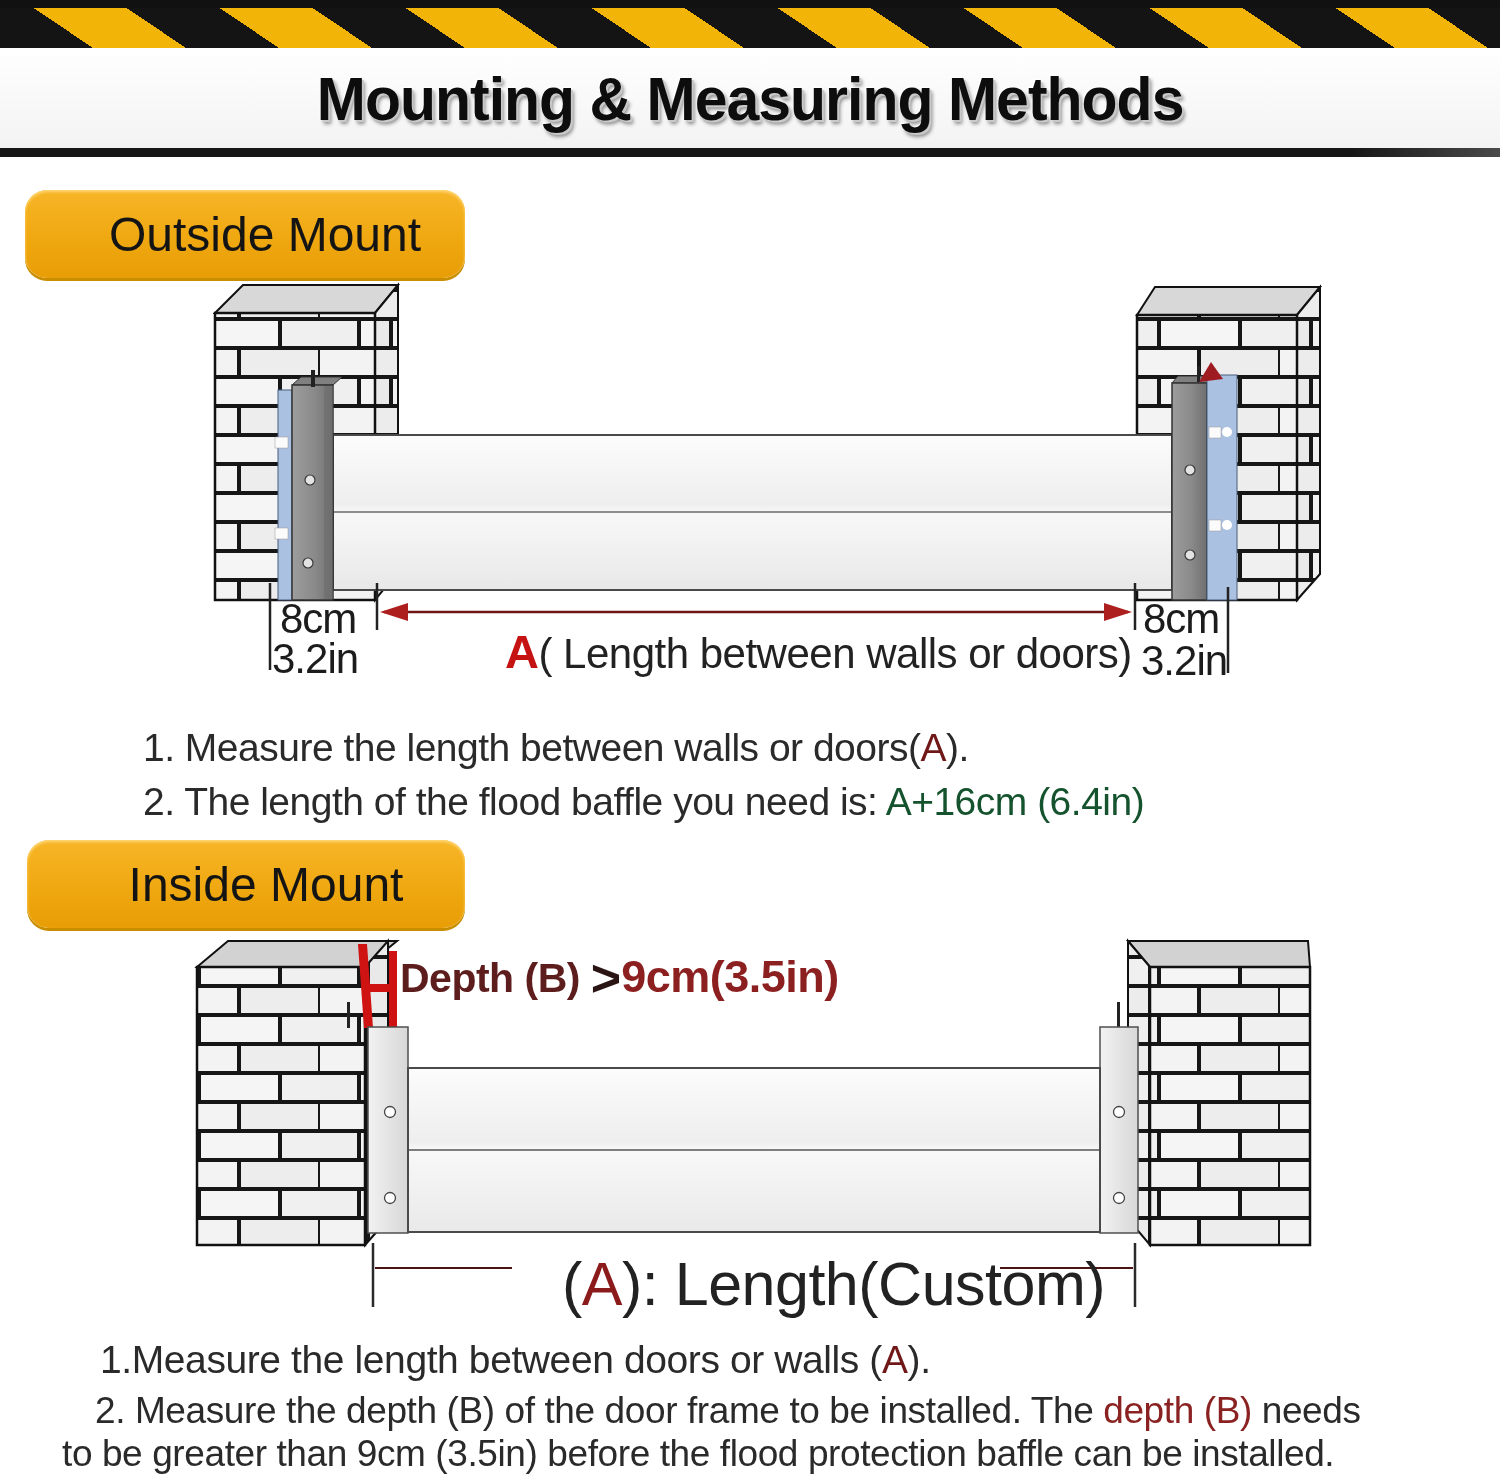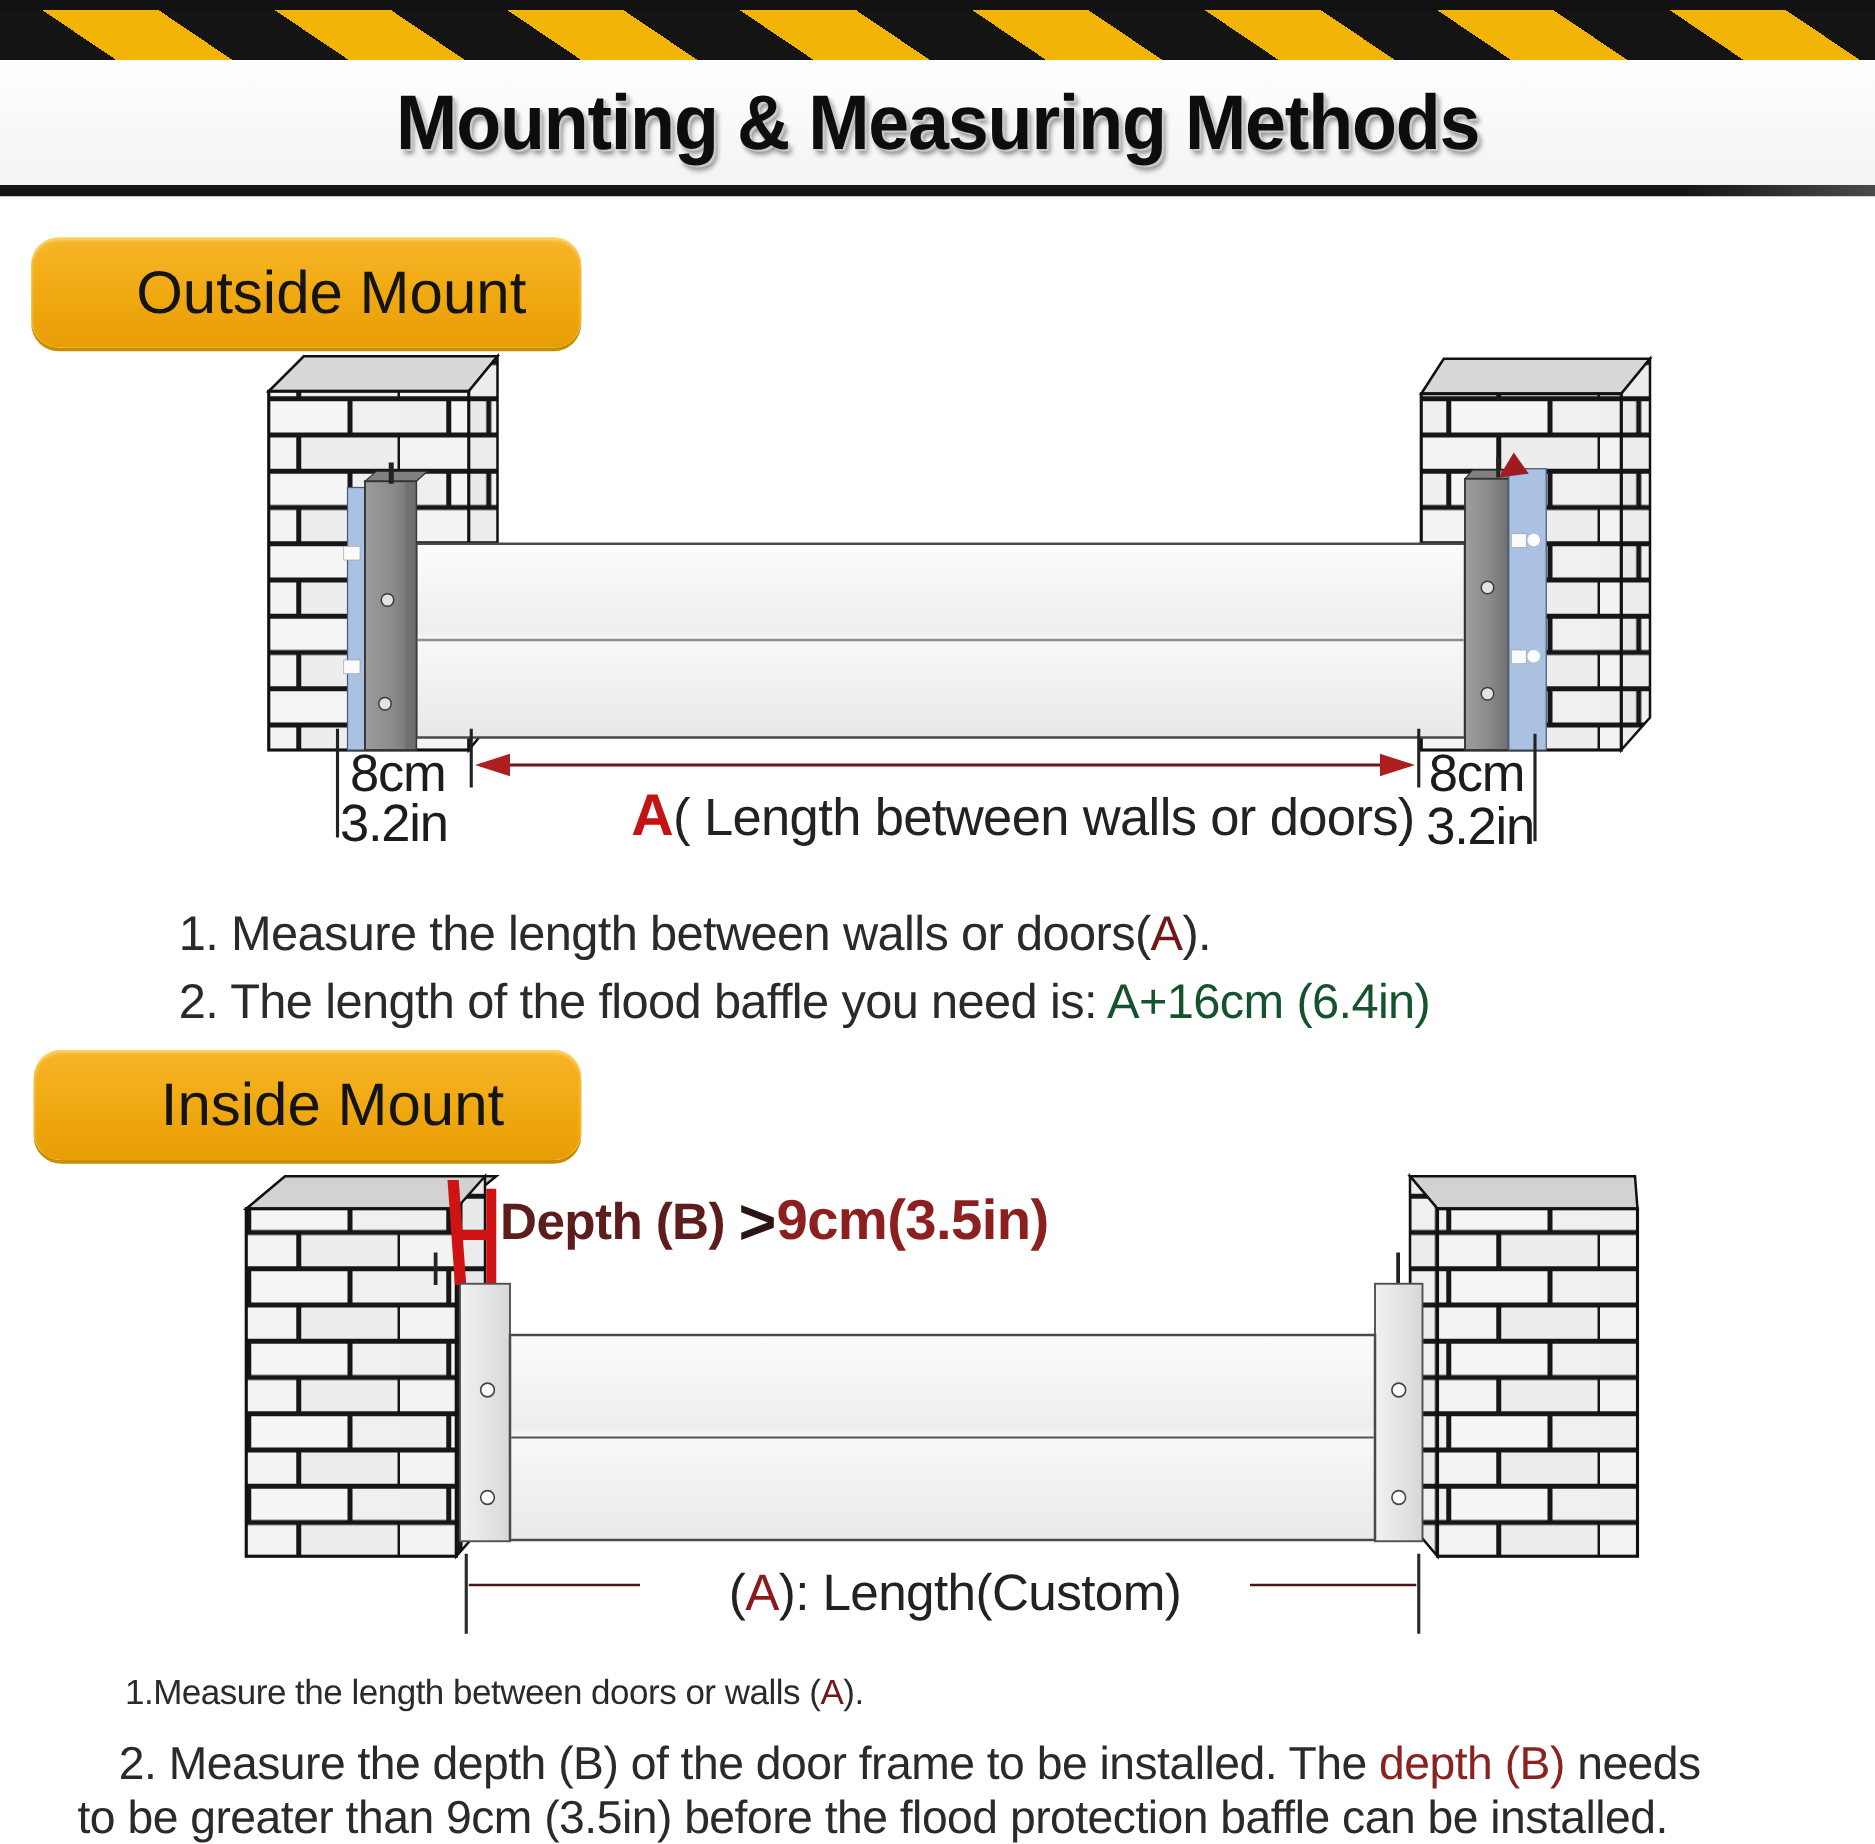--- a/index.html
+++ b/index.html
@@ -45,21 +45,21 @@
   .steps{font-size:39px;color:#2a2a2a;letter-spacing:-0.5px;white-space:nowrap;line-height:1.35;}
   .steps .red{color:#14532d;}
   .steps .darkA{color:#701818;}
   .bsteps{font-size:37px;color:#2a2a2a;letter-spacing:-0.4px;white-space:nowrap;line-height:1;}
   .bsteps .red{color:#8b2222;}
   .bsteps .darkA{color:#701818;}
   .depthlbl{white-space:nowrap;line-height:1;}
   .depthlbl .d1{font-size:41px;color:#5e1d1d;letter-spacing:-0.5px;}
   .depthlbl .d2{font-size:52px;color:#2b1414;vertical-align:-4px;}
   .depthlbl .d3{font-size:45px;color:#8c1f1f;letter-spacing:-0.5px;}
-  .lenlbl{font-size:41px;color:#222;letter-spacing:-0.5px;white-space:nowrap;line-height:1;margin-left:21px;}
+  .lenlbl{font-size:61px;color:#222;letter-spacing:-0.5px;white-space:nowrap;line-height:1;}
   .lenlbl .darkA{color:#8b1b1b;}
   svg{display:block;}
 </style>
 </head>
 <body>
 
 <div id="canvas">
 
   <div class="abs hazard"></div>
   <div class="abs titleband">
@@ -247,21 +247,21 @@
     </g>
   </svg>
 
   <div class="abs depthlbl" style="left:400px;top:952px;font-weight:bold;">
     <span class="d1">Depth (B) </span><span class="d2">&gt;</span><span class="d3">9cm(3.5in)</span>
   </div>
   <div class="abs lenlbl" style="left:562px;top:1254px;">
     <span>(</span><span class="darkA">A</span><span>): Length(Custom)</span>
   </div>
 
-  <div class="abs bsteps" style="left:100px;top:1340px;font-size:28px;">
+  <div class="abs bsteps" style="left:100px;top:1340px;font-size:39px;">
     <span>1.Measure the length between doors or walls (</span><span class="darkA">A</span><span>).</span>
   </div>
   <div class="abs bsteps" style="left:95px;top:1392px;">
     <span>2. Measure the depth (B) of the door frame to be installed. The </span><span class="red">depth (B)</span><span> needs</span>
   </div>
   <div class="abs bsteps" style="left:62px;top:1435px;">
     <span>to be greater than 9cm (3.5in) before the flood protection baffle can be installed.</span>
   </div>
 
 </div>

